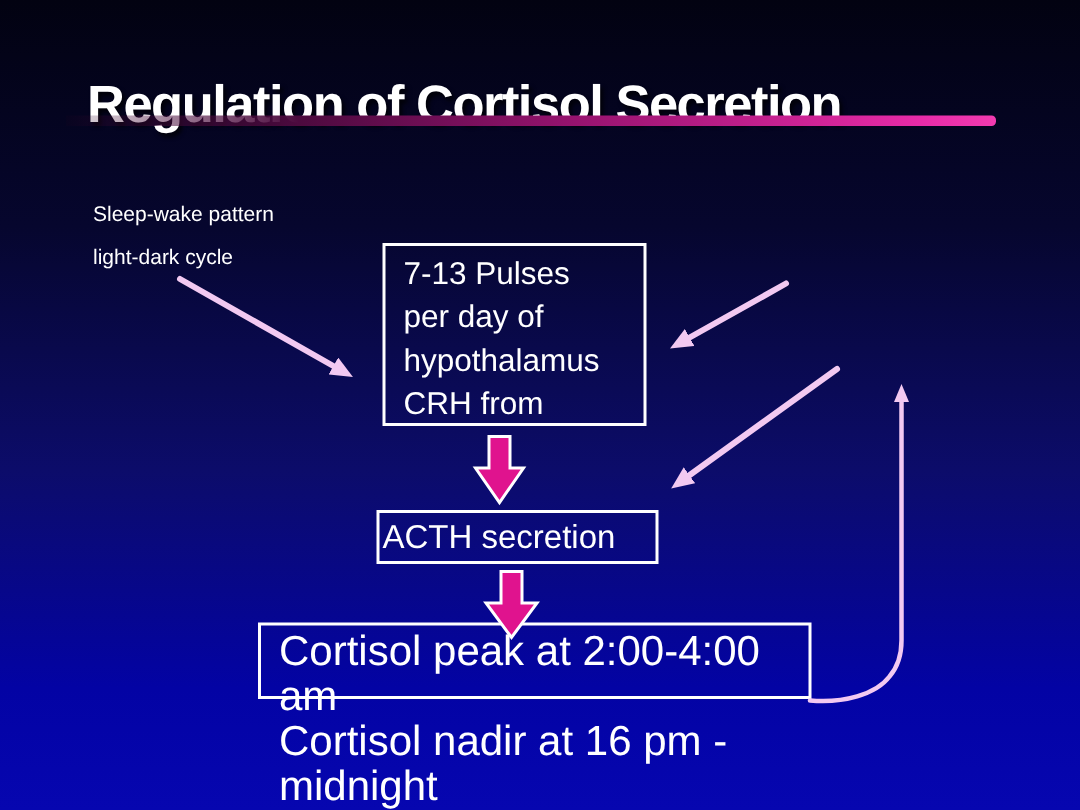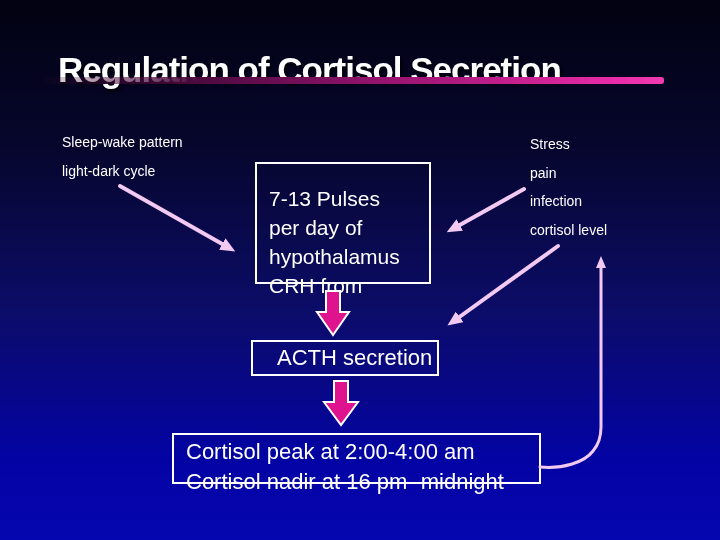--- a/index.html
+++ b/index.html
@@ -31,23 +31,23 @@
   }
   .txt{position:absolute;font-size:14px;line-height:28.5px;white-space:nowrap;}
   .left-inputs{left:62px;top:128px;}
   .stimuli{left:530px;top:130px;}
   .box{
     position:absolute;
     border:2px solid var(--box-border,#fff);
     box-sizing:border-box;
     font-size:21px;
   }
-  .crh-box{left:255px;top:162px;width:176px;height:122px;padding:20px 0 0 12px;line-height:29px;}
-  .acth-box{left:251px;top:340px;width:188px;height:36px;display:flex;align-items:center;padding-left:24px;font-size:22px;}
-  .cortisol-box{left:172px;top:433px;width:369px;height:51px;padding:2px 0 0 12px;font-size:22px;line-height:30px;}
+  .crh-box{left:255px;top:162px;width:176px;height:122px;padding:4px 0 0 12px;line-height:29px;}
+  .acth-box{left:251px;top:340px;width:188px;height:36px;display:flex;align-items:center;padding-left:2px;font-size:22px;}
+  .cortisol-box{left:172px;top:415px;width:369px;height:51px;padding:2px 0 0 12px;font-size:28px;line-height:30px;}
   .arrows-layer{position:absolute;left:0;top:0;pointer-events:none;}
   .thin-arrow{stroke:var(--arrow-pink,#f2c9f1);fill:none;stroke-linecap:round;}
   .block-arrow{fill:var(--accent-magenta,#e0138e);stroke:#fff;stroke-width:2;}
 </style>
 </head>
 <body>
 
 <div class="slide">
 
   <h1 class="title">Regulation of Cortisol Secretion</h1>
@@ -58,26 +58,20 @@
     <div>light-dark cycle</div>
   </div>
 
   <div class="box crh-box">
     <div>7-13 Pulses</div>
     <div>per day of</div>
     <div>hypothalamus</div>
     <div>CRH from</div>
   </div>
 
-  <div class="txt stimuli">
-    <div>Stress</div>
-    <div>pain</div>
-    <div>infection</div>
-    <div>cortisol level</div>
-  </div>
 
   <div class="box acth-box">
     <span>ACTH secretion</span>
   </div>
 
   <div class="box cortisol-box">
     <div>Cortisol peak at 2:00-4:00 am</div>
     <div>Cortisol nadir at 16 pm -midnight</div>
   </div>
 

